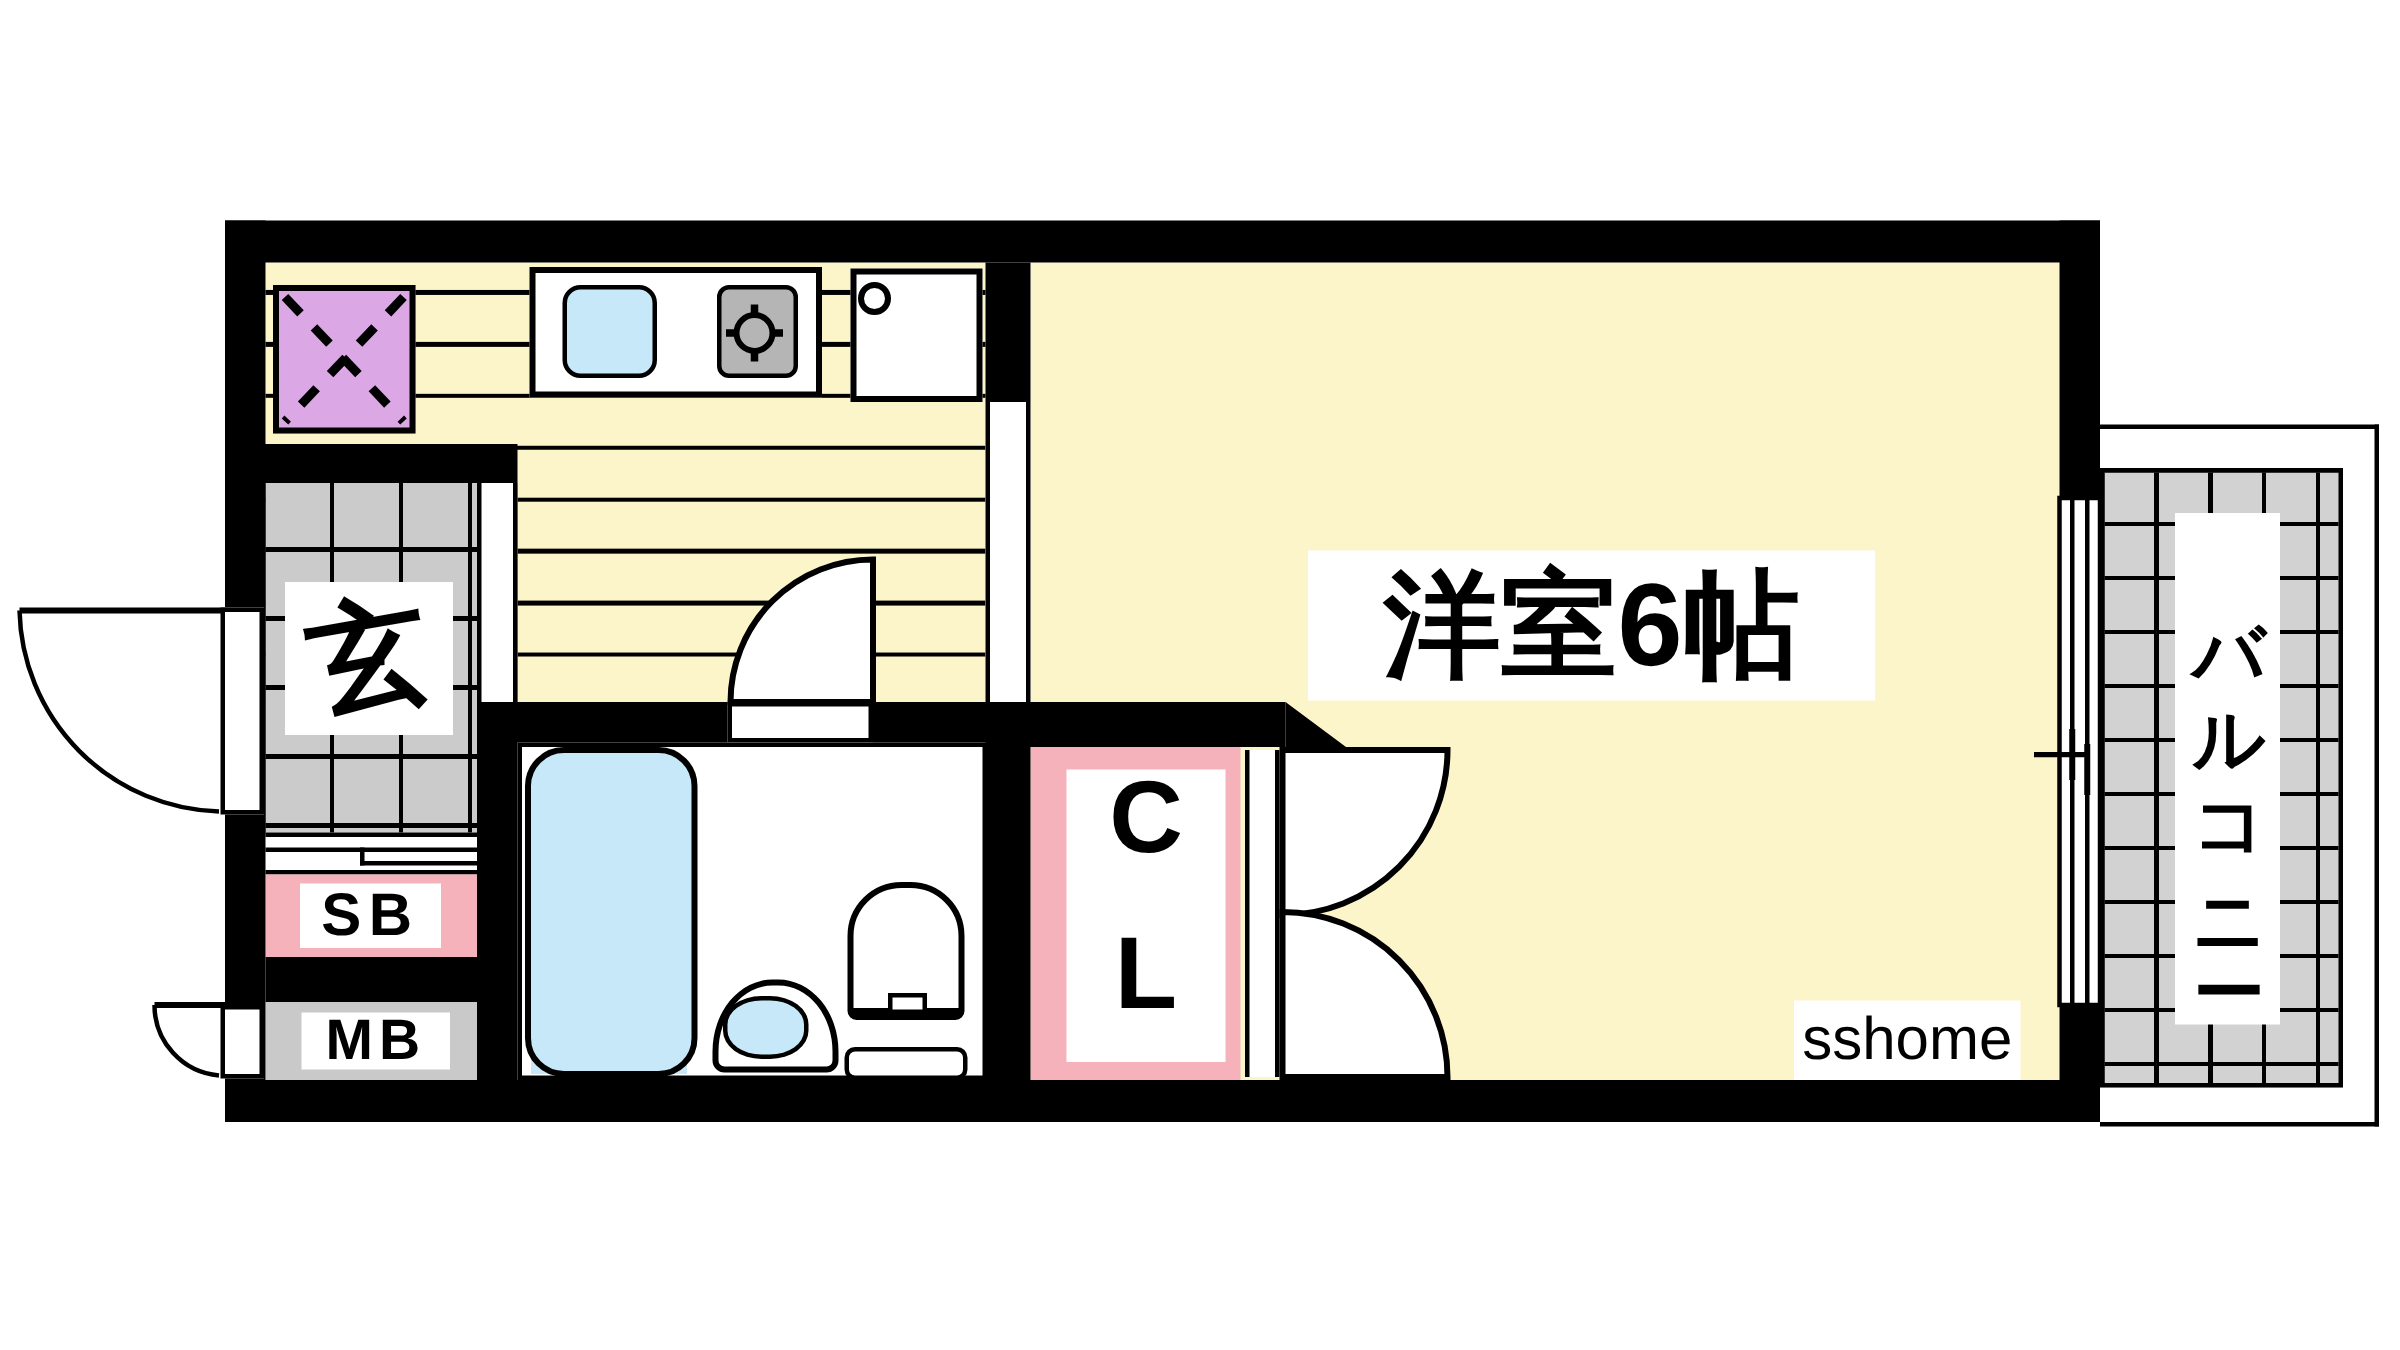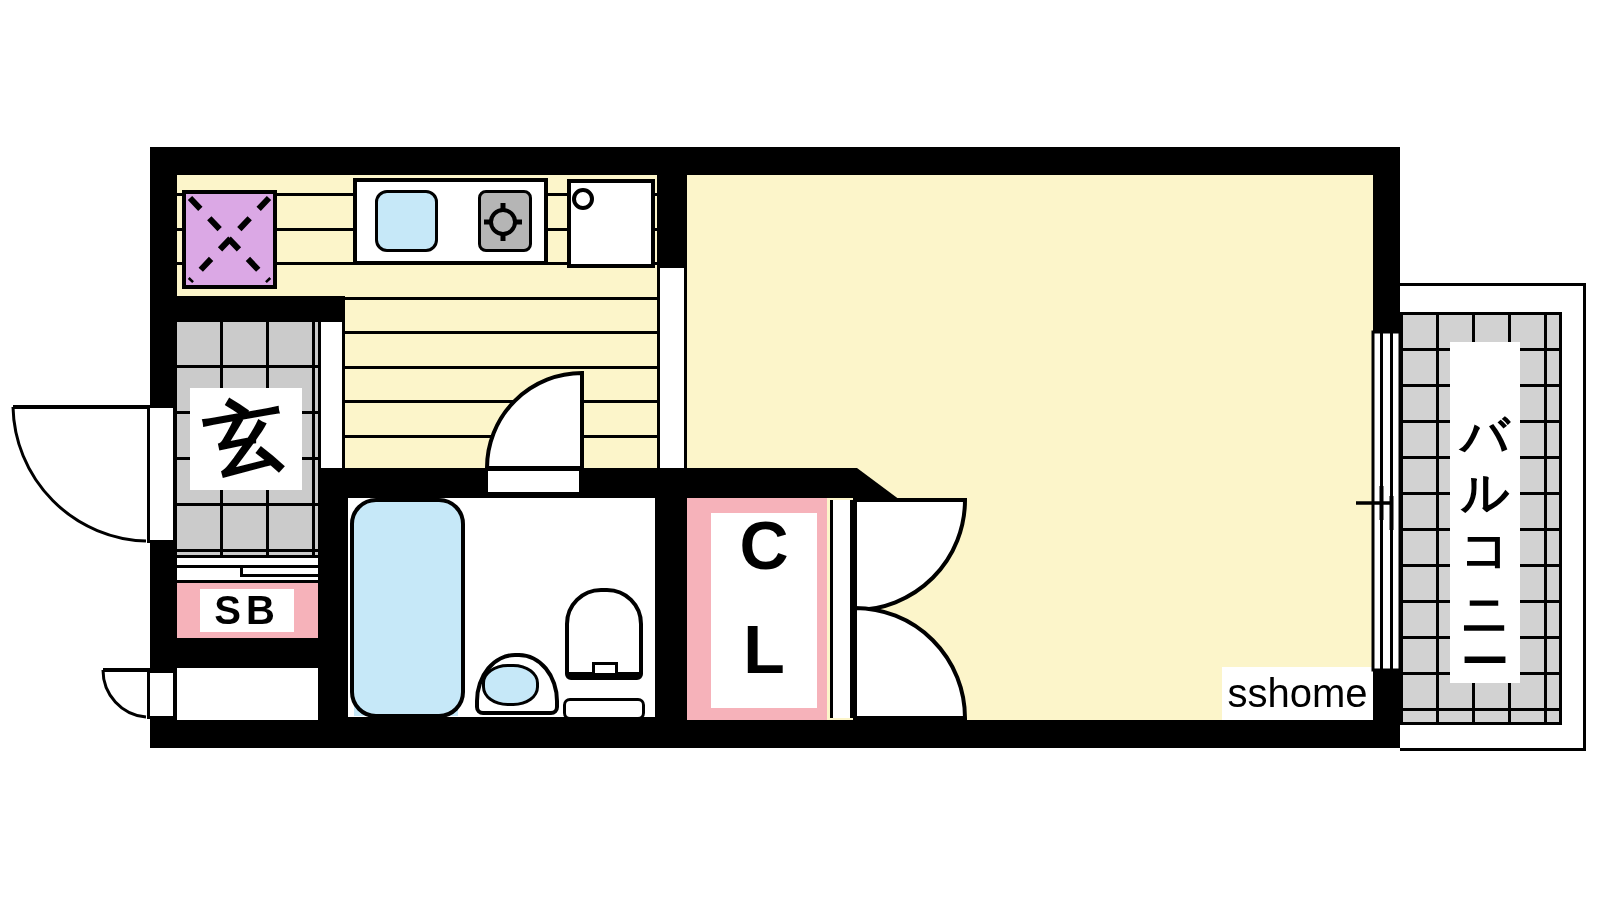--- a/index.html
+++ b/index.html
@@ -47,20 +47,25 @@
     <div class="abs" style="left:63px;top:16px;width:78px;height:3px;background:var(--wall);"></div>
     <div class="abs" style="left:63px;top:7px;width:3px;height:12px;background:var(--wall);"></div>
   </div>
 
   <div class="abs" style="left:177px;top:583px;width:141px;height:55px;background:var(--accent_pink);z-index:5;">
     <div class="labelbox" style="left:23px;top:6px;width:94px;height:43px;">
       <span style="font-size:40px;font-weight:600;letter-spacing:5px;">SB</span>
     </div>
   </div>
 
+  <div class="abs" style="left:177px;top:668px;width:141px;height:52px;background:var(--meter_gray);z-index:5;">
+    <div class="labelbox" style="left:24px;top:7px;width:99px;height:38px;">
+      <span style="font-size:38px;font-weight:600;letter-spacing:4px;">MB</span>
+    </div>
+  </div>
 
   <div class="fix" style="left:182px;top:190px;width:95px;height:99px;background:var(--fridge_purple);border:4px solid var(--wall);"></div>
   <div class="fix" style="left:353px;top:178px;width:195px;height:87px;background:#fff;border:4px solid var(--wall);"></div>
   <div class="fix" style="left:375px;top:190px;width:63px;height:62px;background:var(--fixture_blue);border:3px solid var(--wall);border-radius:12px;z-index:11;"></div>
   <div class="fix" style="left:478px;top:190px;width:54px;height:62px;background:var(--stove_gray);border:3px solid var(--wall);border-radius:8px;z-index:11;"></div>
   <div class="fix" style="left:567px;top:179px;width:88px;height:89px;background:#fff;border:4px solid var(--wall);"></div>
 
   <div class="abs" style="left:345px;top:495px;width:313px;height:225px;background:#fff;border:3px solid var(--wall);z-index:5;"></div>
   <div class="fix" style="left:354px;top:680px;width:104px;height:36px;background:var(--fixture_blue);"></div>
   <div class="fix" style="left:350px;top:498px;width:115px;height:220px;background:var(--fixture_blue);border:4px solid var(--wall);border-radius:26px;"></div>
@@ -90,21 +95,24 @@
   <div class="wall" style="left:657px;top:175px;width:30px;height:93px;"></div>
   <div class="wall" style="left:658px;top:495px;width:29px;height:225px;"></div>
   <div class="wall" style="left:177px;top:638px;width:141px;height:30px;"></div>
 
   <div class="gap" style="left:147px;top:405px;width:29px;height:138px;border:3px solid var(--wall);"></div>
   <div class="gap" style="left:147px;top:670px;width:29px;height:49px;border:3px solid var(--wall);"></div>
   <div class="gap" style="left:485px;top:468px;width:97px;height:27px;border:3px solid var(--wall);"></div>
   <div class="gap" style="left:318px;top:322px;width:27px;height:146px;border-left:3px solid var(--wall);border-right:3px solid var(--wall);"></div>
   <div class="gap" style="left:657px;top:268px;width:30px;height:200px;border-left:3px solid var(--wall);border-right:3px solid var(--wall);"></div>
 
-  <div class="labelbox" style="left:1222px;top:667px;width:151px;height:53px;">
+  <div class="labelbox" style="left:872px;top:367px;width:378px;height:100px;">
+    <span style="font-size:78px;font-weight:700;">洋室6帖</span>
+  </div>
+  <div class="labelbox" style="left:1196px;top:667px;width:151px;height:53px;">
     <span style="font-size:40px;font-weight:400;">sshome</span>
   </div>
 
   <svg class="overlay" width="1600" height="900" viewBox="0 0 1600 900">
 
     <path d="M13,407 L150,407" stroke="#000" stroke-width="4" fill="none"></path>
     <path d="M13,407 A137,137 0 0 0 146,541" stroke="#000" stroke-width="3" fill="none"></path>
 
     <path d="M103,670 L150,670" stroke="#000" stroke-width="4" fill="none"></path>
     <path d="M103,670 A47,47 0 0 0 146,717" stroke="#000" stroke-width="3" fill="none"></path>

